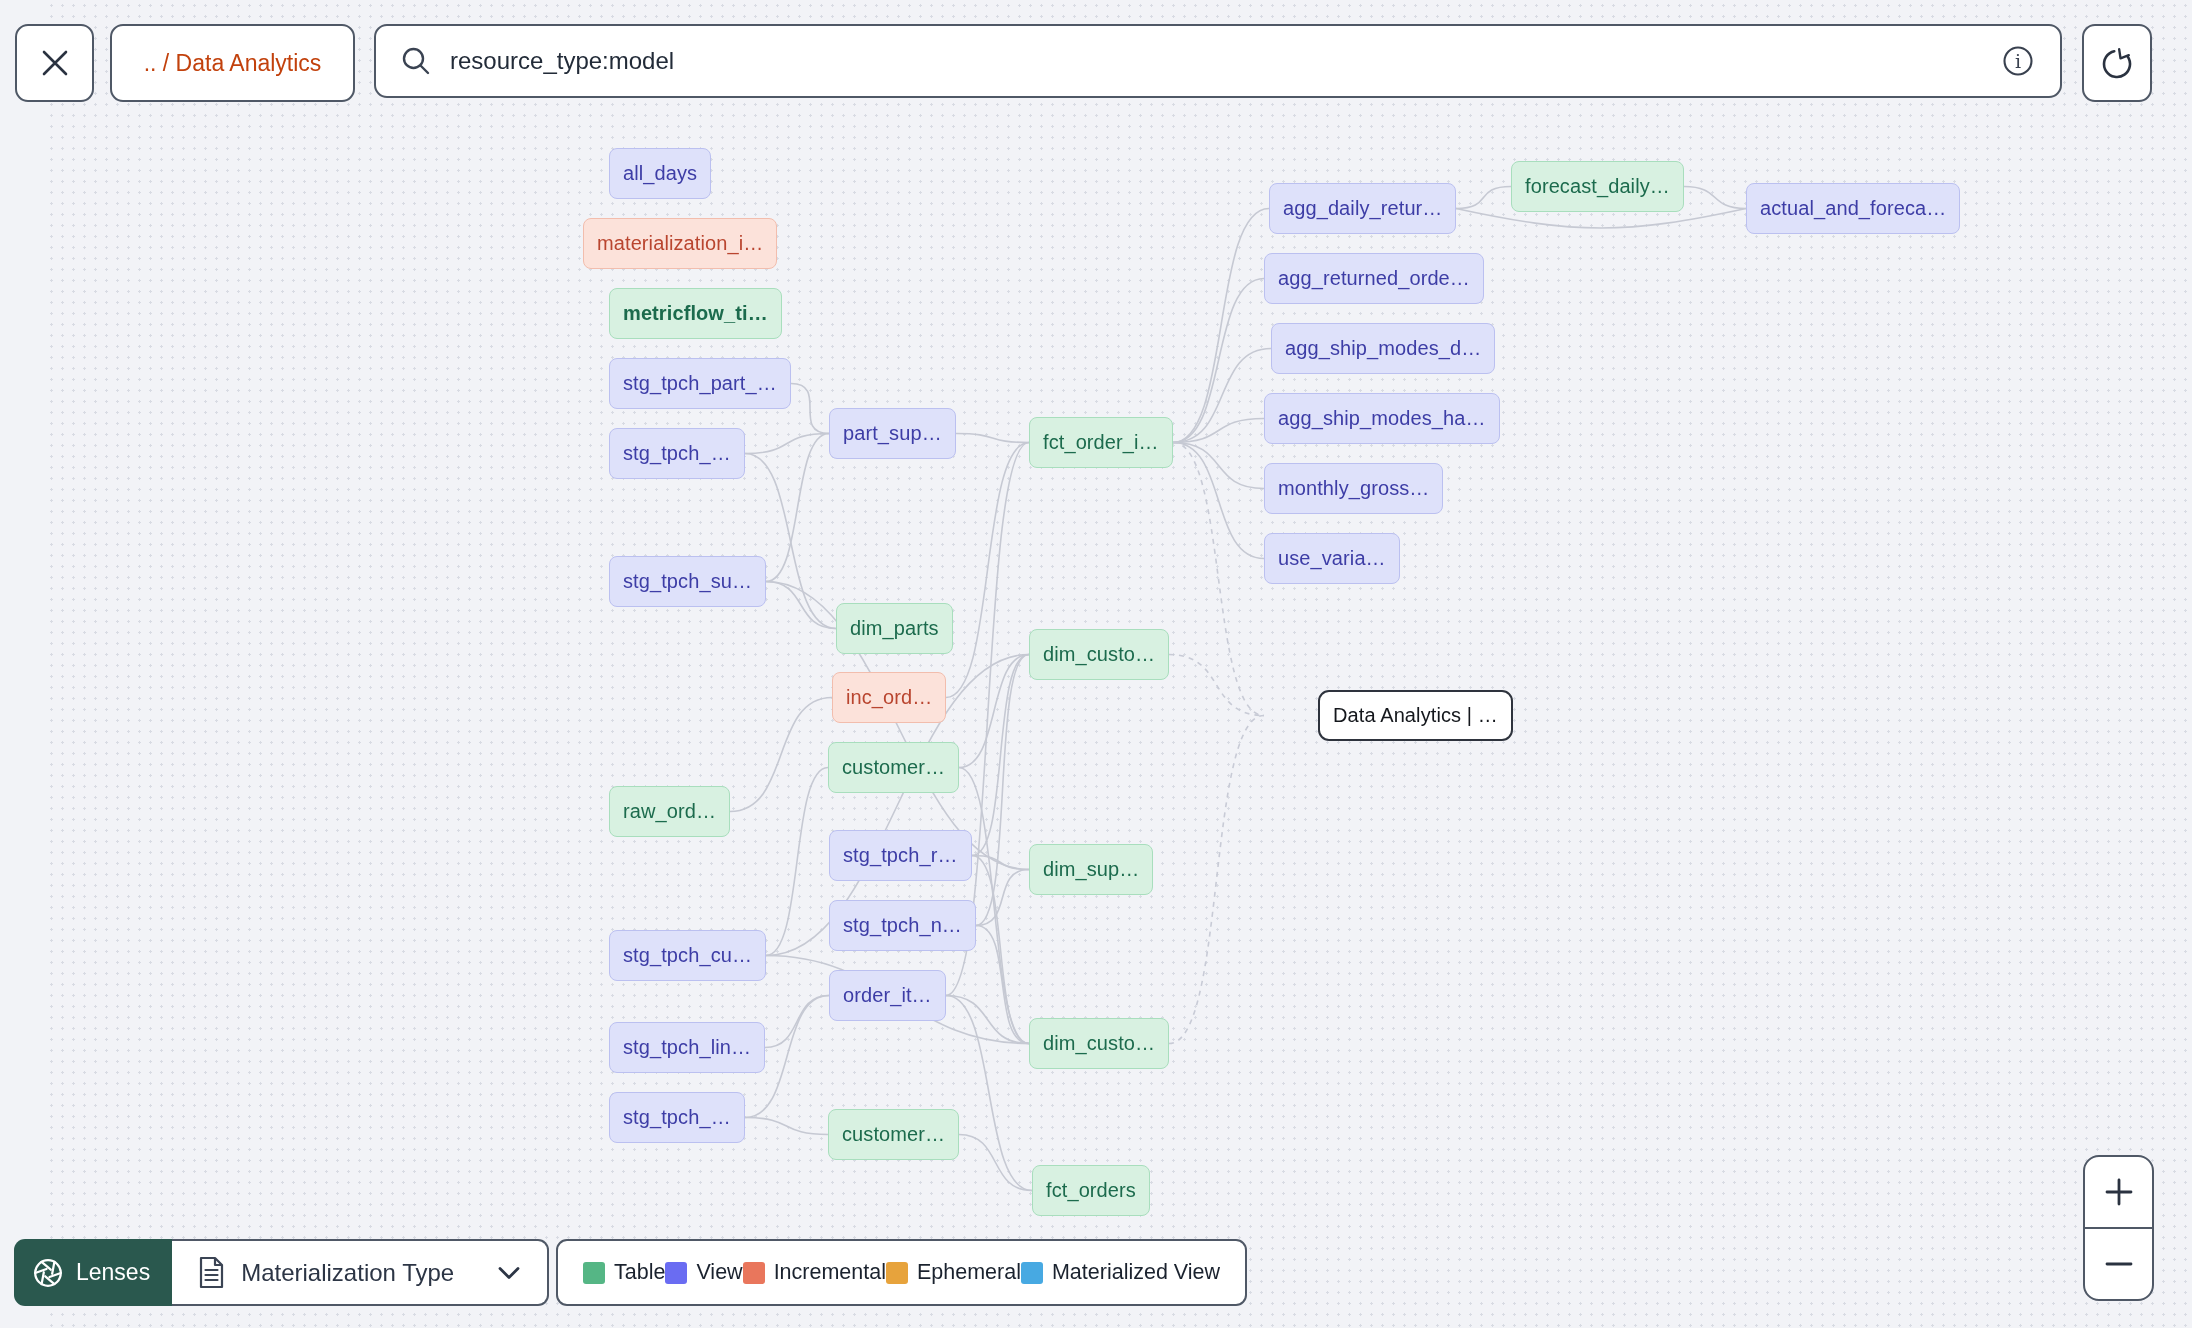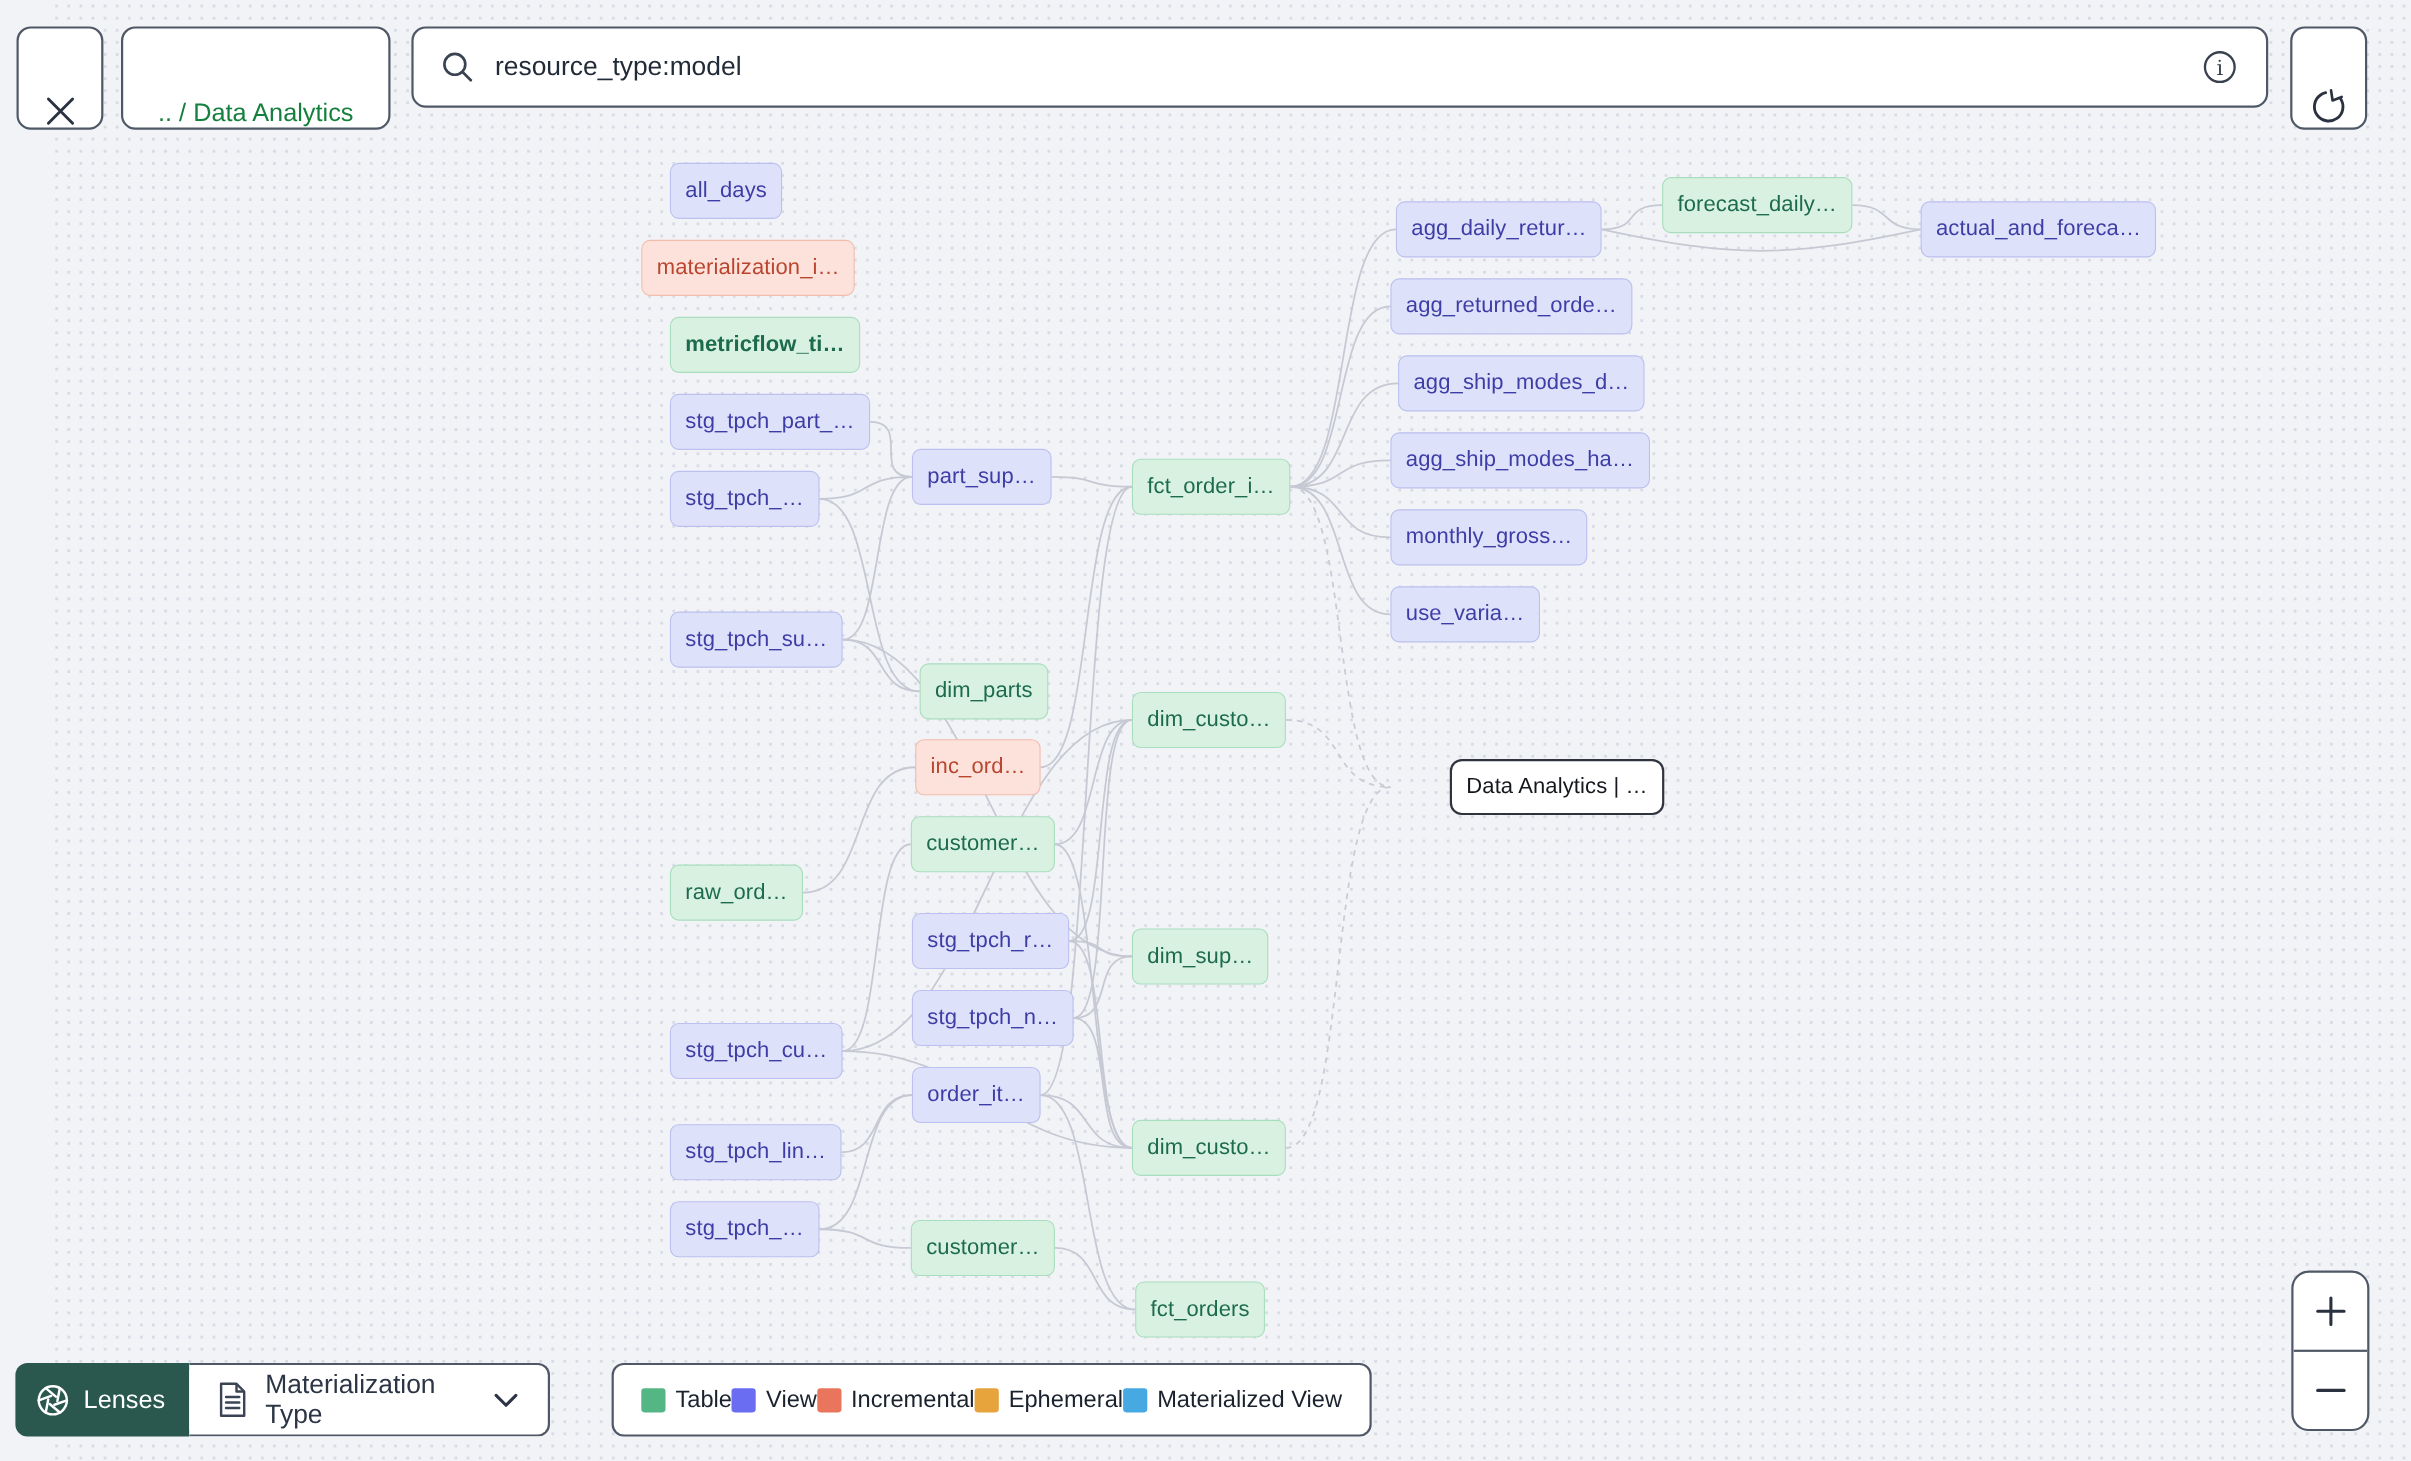--- a/index.html
+++ b/index.html
@@ -32,24 +32,24 @@
     cursor: pointer;
     letter-spacing: 0.1px;
   }
   .node.view        { background: #dee1fa; border-color: #bbc0f0; color: #3d3da6; }
   .node.table       { background: #d8f1e1; border-color: #a8debd; color: #1c6b4d; }
   .node.incremental { background: #fce2da; border-color: #f2bdad; color: #b9452f; }
   .node.exposure    { background: #ffffff; border: 2px solid #2e333d; border-radius: 6px; color: #14171c; }
 
   
   .tb-btn {
-    position: absolute; top: 24px; height: 94px;
+    position: absolute; top: 24px; height: 78px;
     background: #ffffff; border: 2px solid #4f5866; border-radius: 13px;
-    display: flex; align-items: flex-end; justify-content: center;
-    cursor: pointer; color: #15803d;
+    display: flex; align-items: center; justify-content: center;
+    cursor: pointer; color: #c2410c;
   }
   .close-btn   { left: 15px;  width: 79px; }
   .crumb-btn   { left: 110px; width: 245px; font-size: 23px; }
   .refresh-btn { left: 2082px; width: 70px; }
   .searchbar {
     position: absolute; left: 374px; top: 24px; width: 1688px; height: 74px;
     background: #ffffff; border: 2px solid #4f5866; border-radius: 13px;
     display: flex; align-items: center; padding: 0 24px; gap: 18px;
   }
   .searchbar input {
@@ -67,21 +67,21 @@
   .lenses-dark {
     background: #2a584e; color: #ffffff;
     border-radius: 11px 0 0 11px;
     display: flex; align-items: center; gap: 12px;
     padding: 0 22px 0 18px; font-size: 23px;
   }
   .lenses-select {
     background: #ffffff; border: 2px solid #4f5866; border-left: none;
     border-radius: 0 11px 11px 0;
     display: flex; align-items: center; gap: 16px;
-    padding: 0 26px; font-size: 24px; color: #2c3545; width: 328px;
+    padding: 0 26px; font-size: 24px; color: #2c3545; width: 377px;
   }
   .lenses-select .lbl { flex: 1; }
 
   
   .legend {
     position: absolute; left: 556px; top: 1239px; height: 67px;
     background: #ffffff; border: 2px solid #4f5866; border-radius: 11px;
     display: flex; align-items: center; padding: 0 25px;
   }
   .legend-item { display: flex; align-items: center; gap: 9px; font-size: 21.5px; color: #1a222e; }

